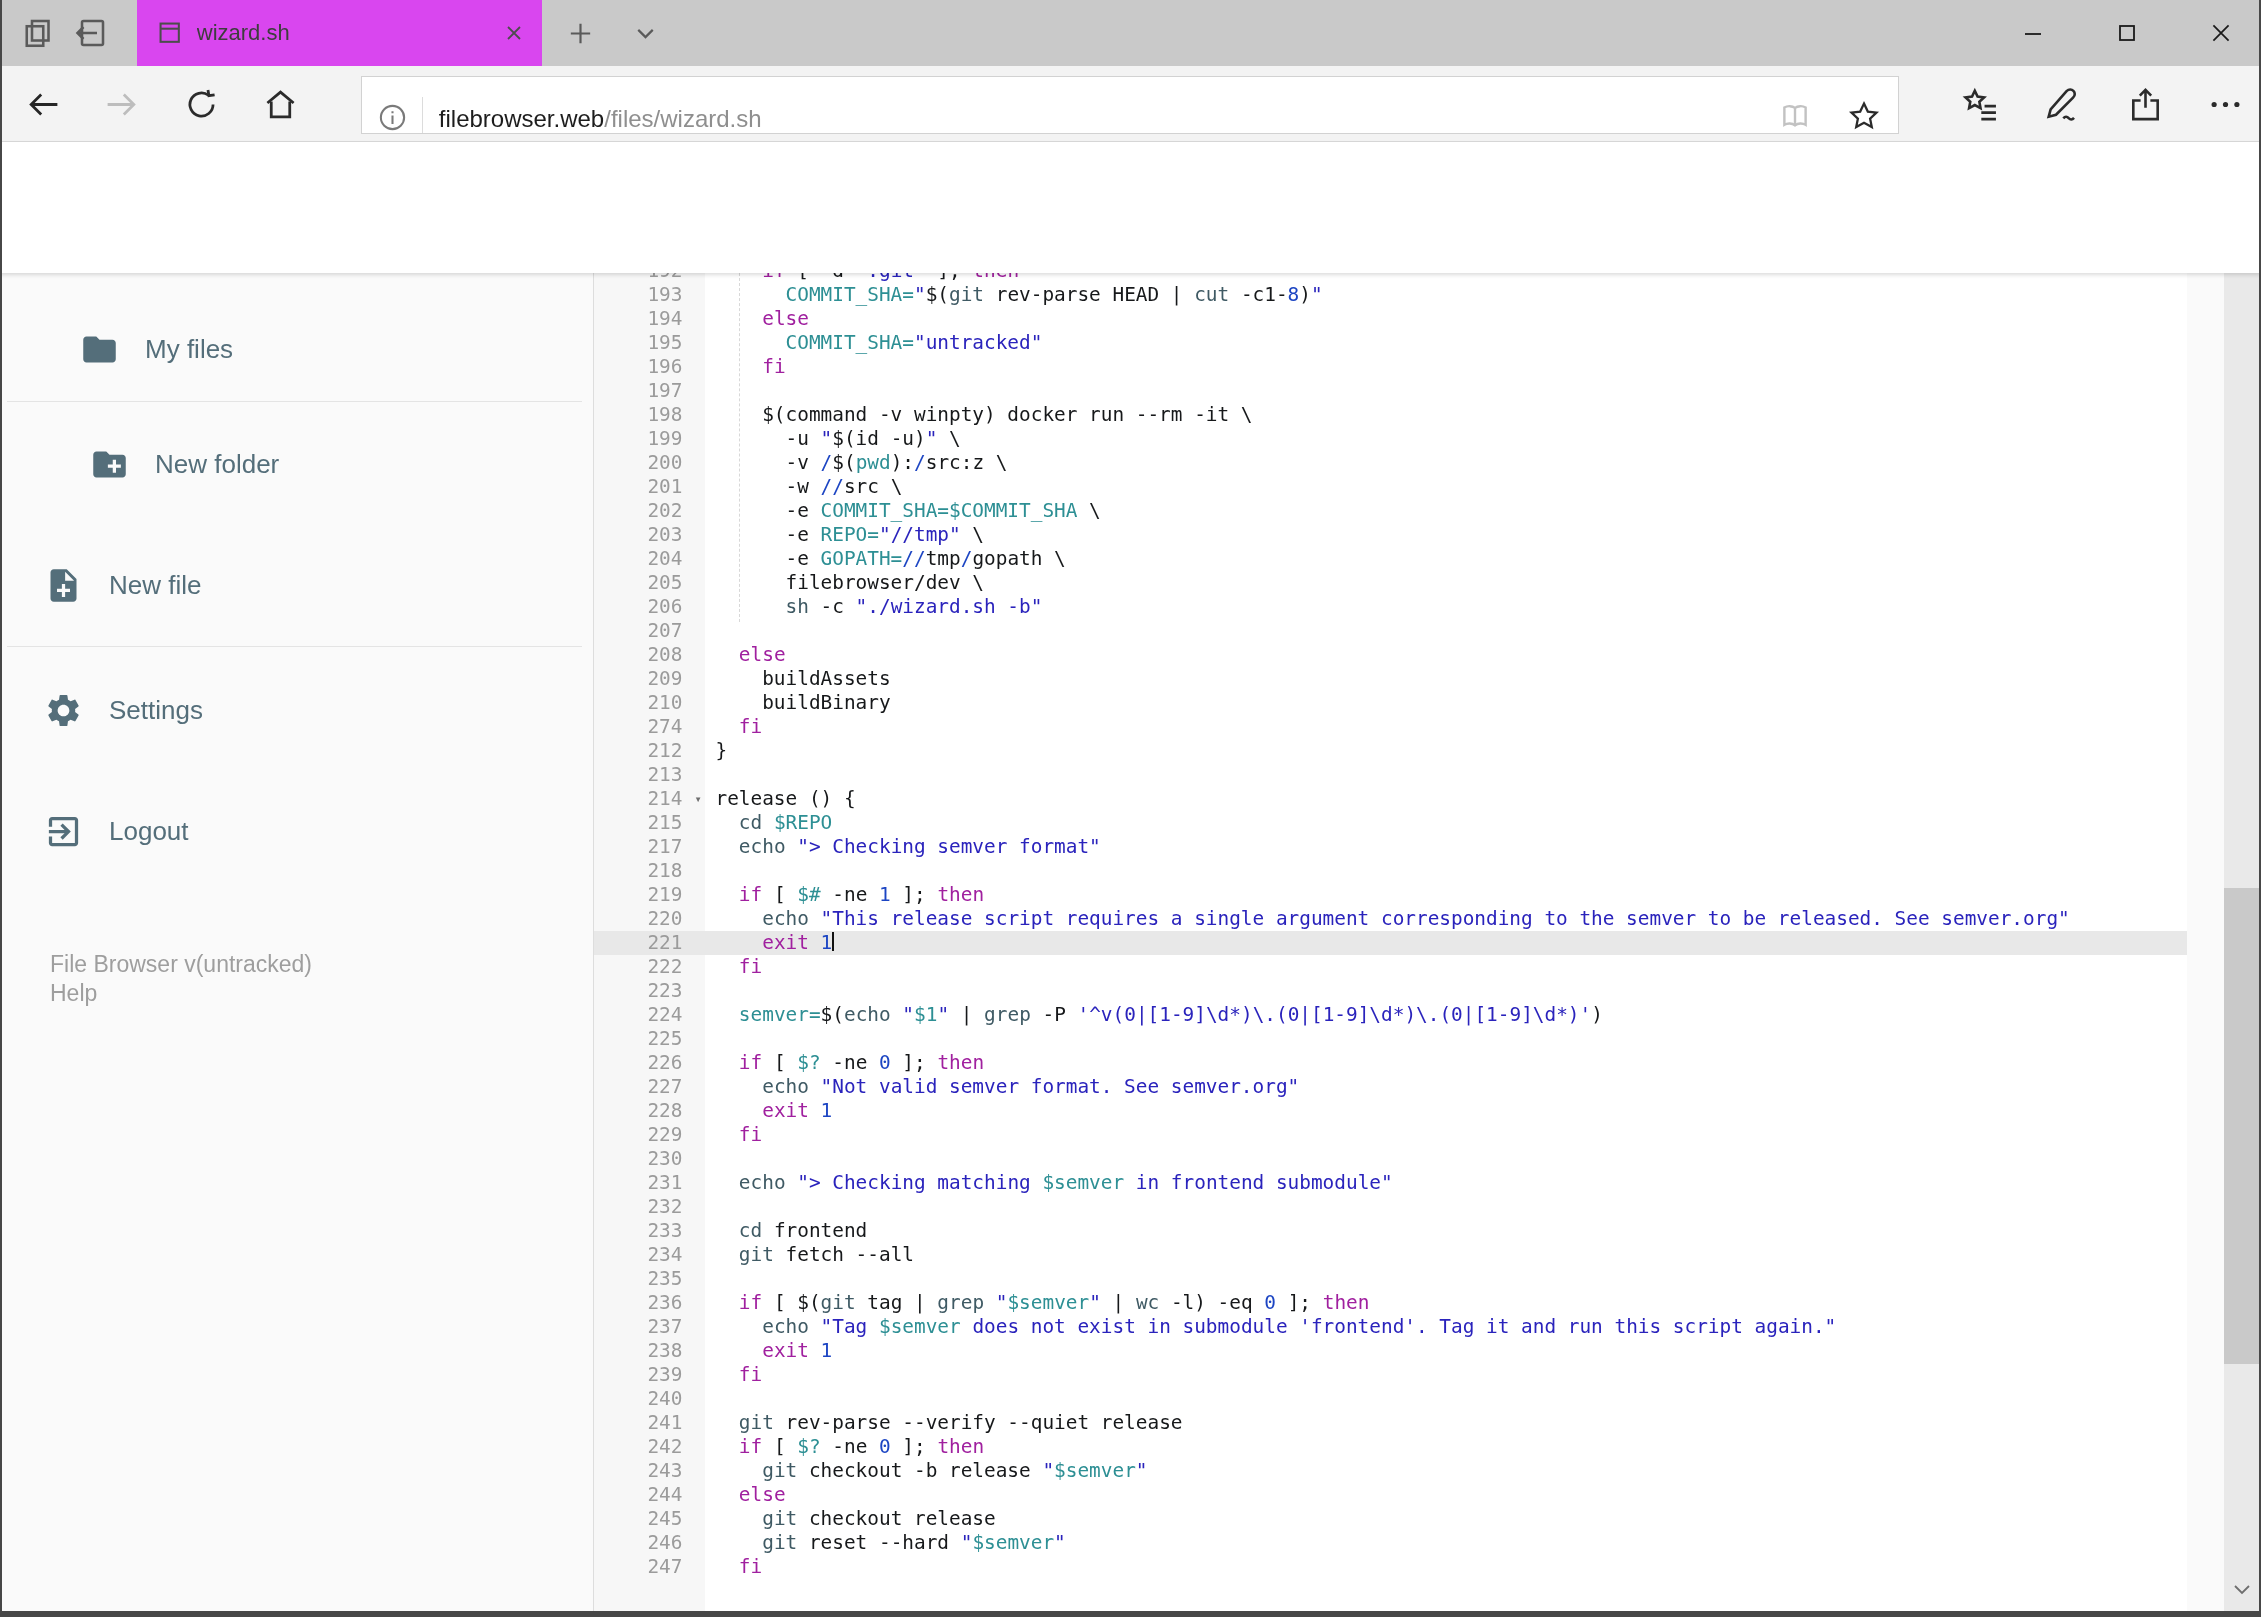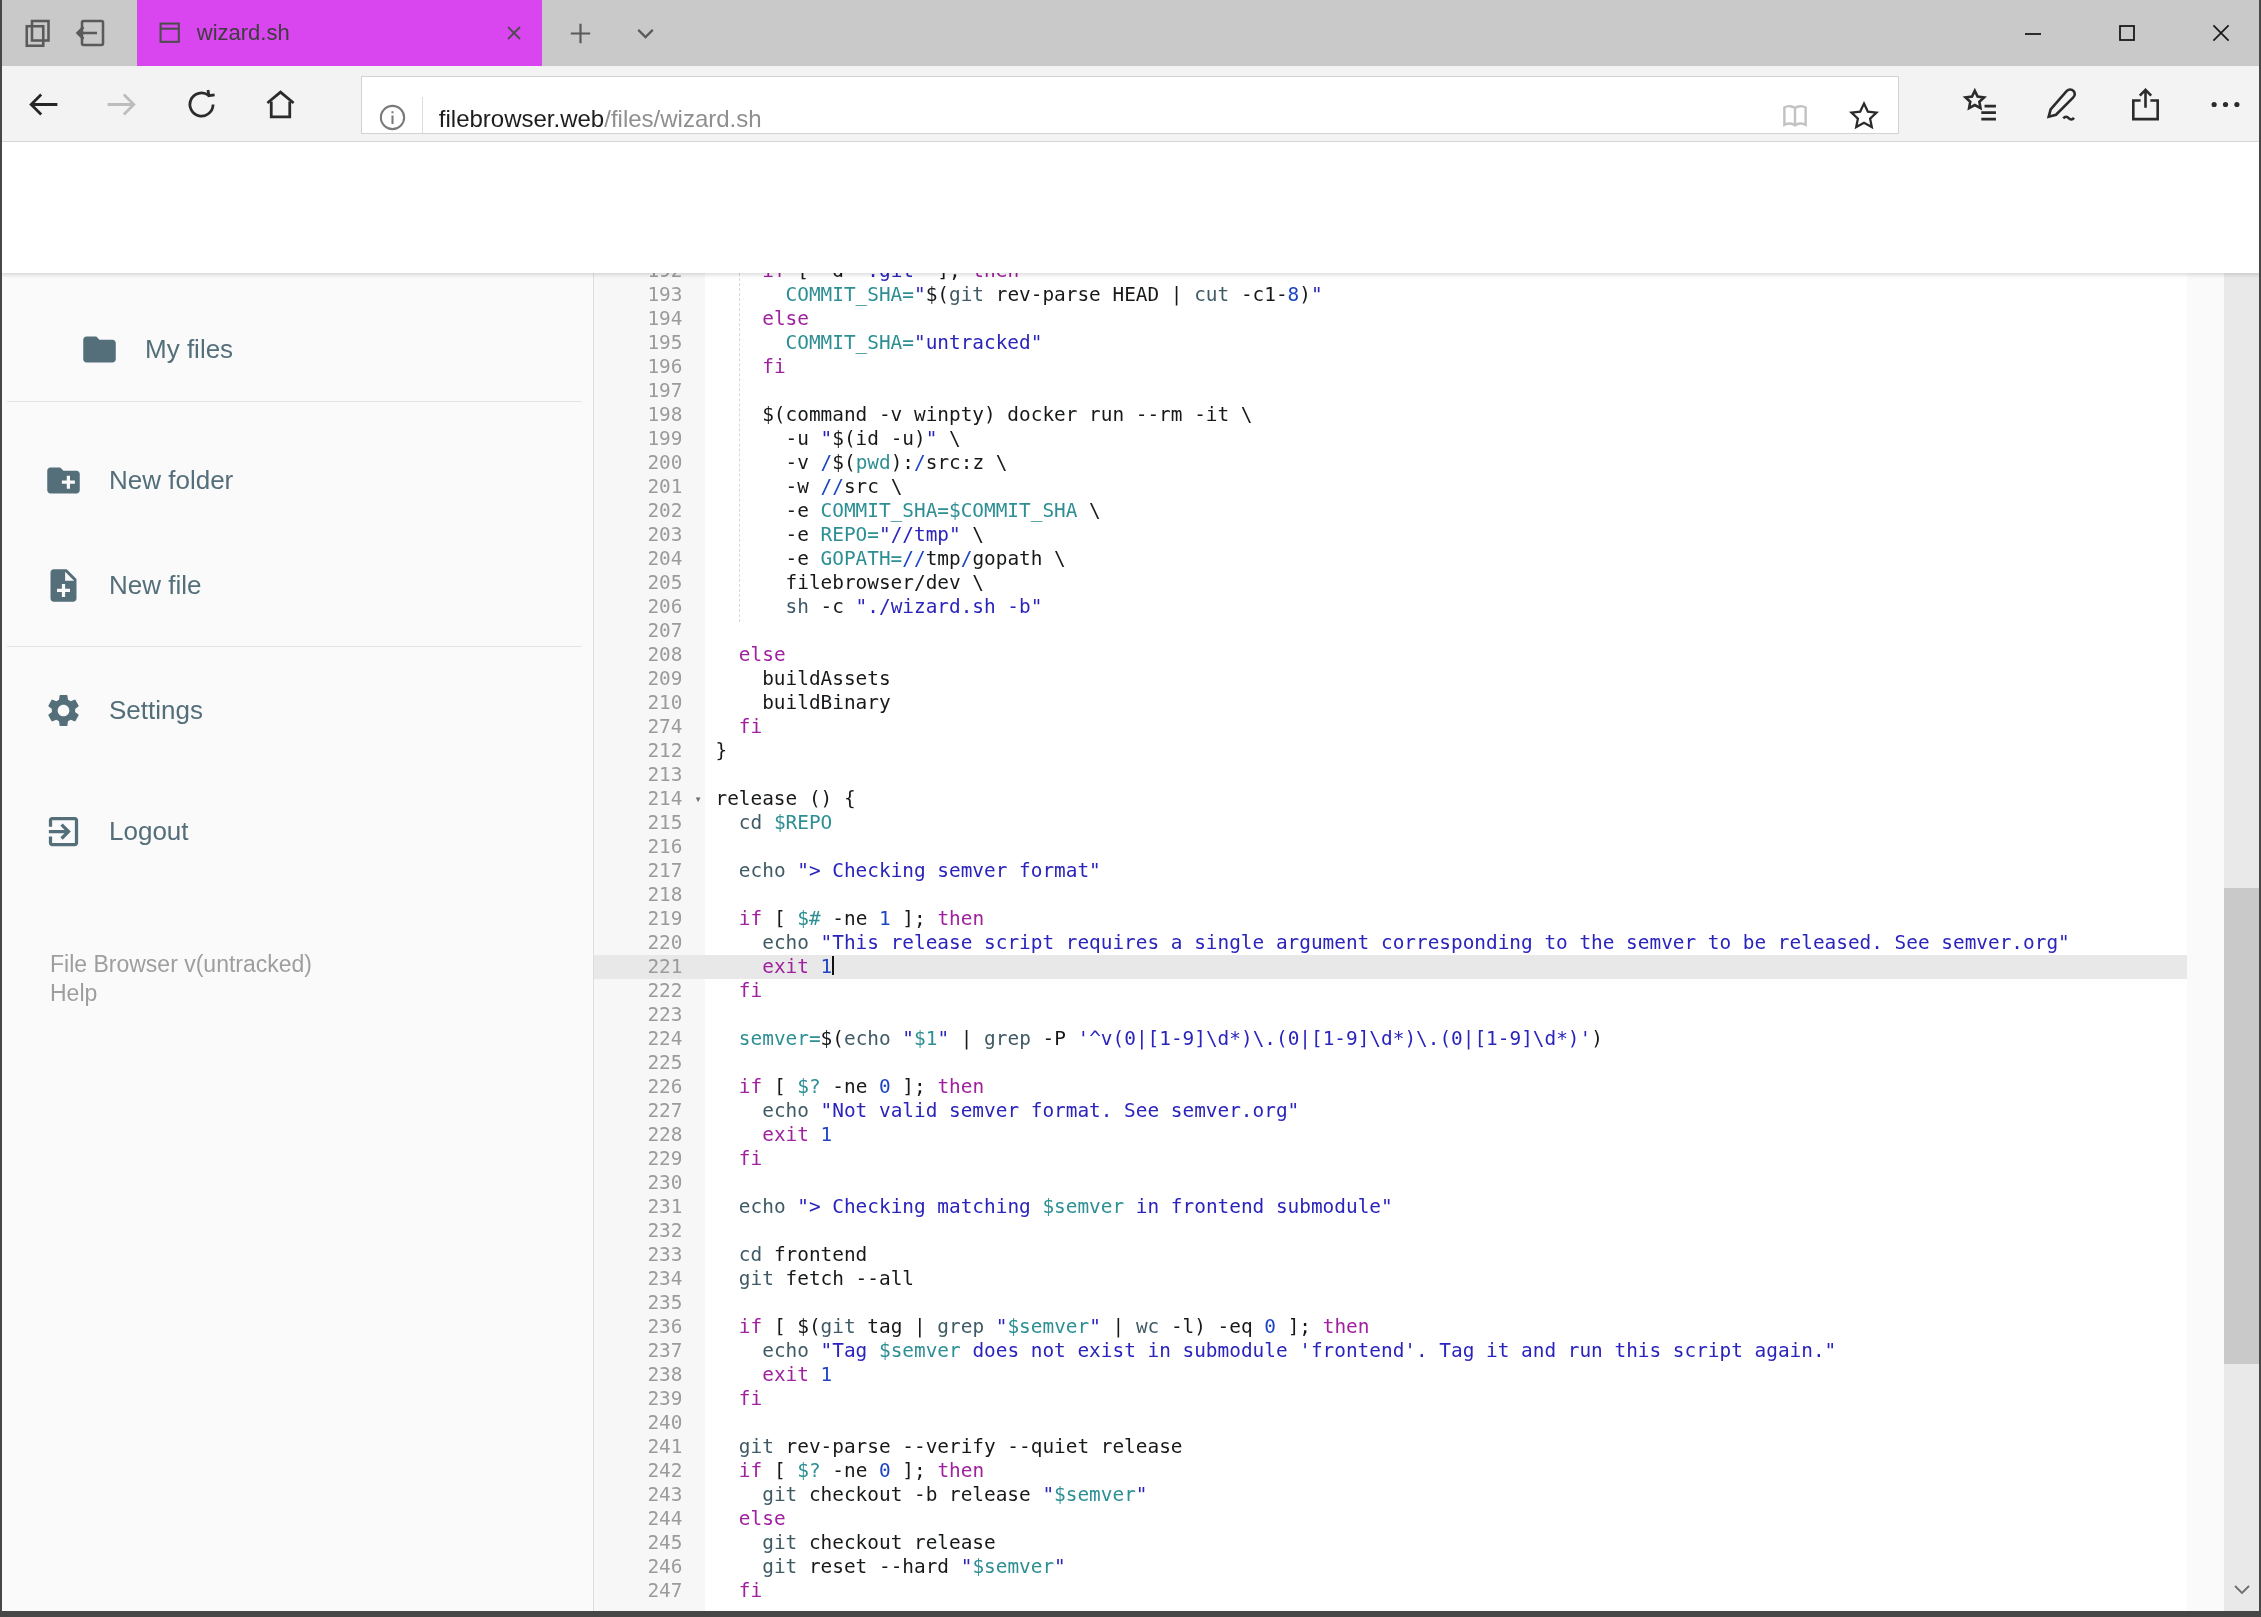--- a/index.html
+++ b/index.html
@@ -269,21 +269,21 @@
     <div class="sb-div" style="top:128px;"></div>
     <div class="sb-div" style="top:373px;"></div>
     <div class="sb-footer" style="top:678px;">File Browser v(untracked)</div>
     <div class="sb-footer" style="top:707px;">Help</div>
   <div class="sb-item" style="top: 32px; padding-left: 36px;">
         <span class="sb-ic"><svg width="39" height="39" viewBox="0 0 24 24" fill="#546e7a" fill-rule="evenodd">
             <path d="M10 4H4c-1.1 0-2 .9-2 2v12c0 1.1.9 2 2 2h16c1.1 0 2-.9 2-2V8c0-1.1-.9-2-2-2h-8l-2-2z"></path>
           </svg></span>
         <span class="sb-label">My files</span>
       </div>
-      <div class="sb-item" style="top: 163px;">
+      <div class="sb-item" style="top: 147px; padding-left: 46px;">
         <span class="sb-ic"><svg width="39" height="39" viewBox="0 0 24 24" fill="#546e7a" fill-rule="evenodd">
             <path d="M20 6h-8l-2-2H4c-1.1 0-2 .9-2 2v12c0 1.1.9 2 2 2h16c1.1 0 2-.9 2-2V8c0-1.1-.9-2-2-2zm-1 8h-3v3h-2v-3h-3v-2h3V9h2v3h3v2z"></path>
           </svg></span>
         <span class="sb-label">New folder</span>
       </div>
       <div class="sb-item" style="top: 268px;">
         <span class="sb-ic"><svg width="39" height="39" viewBox="0 0 24 24" fill="#546e7a" fill-rule="evenodd">
             <path d="M14 2H6c-1.1 0-2 .9-2 2v16c0 1.1.9 2 2 2h12c1.1 0 2-.9 2-2V8l-6-6zm2 14h-3v3h-2v-3H8v-2h3v-3h2v3h3v2zm-3-7V3.5L18.5 9H13z"></path>
           </svg></span>
         <span class="sb-label">New file</span>
@@ -323,21 +323,20 @@
         <div class="cl"><span class="ln">206</span><span class="ct"><span class="t-p">      </span><span class="t-b">sh</span><span class="t-p"> -c </span><span class="t-s">"./wizard.sh -b"</span></span></div>
         <div class="cl"><span class="ln">207</span><span class="ct"></span></div>
         <div class="cl"><span class="ln">208</span><span class="ct"><span class="t-p">  </span><span class="t-k">else</span></span></div>
         <div class="cl"><span class="ln">209</span><span class="ct"><span class="t-p">    buildAssets</span></span></div>
         <div class="cl"><span class="ln">210</span><span class="ct"><span class="t-p">    buildBinary</span></span></div>
         <div class="cl"><span class="ln">274</span><span class="ct"><span class="t-p">  </span><span class="t-k">fi</span></span></div>
         <div class="cl"><span class="ln">212</span><span class="ct"><span class="t-p">}</span></span></div>
         <div class="cl"><span class="ln">213</span><span class="ct"></span></div>
         <div class="cl"><span class="ln">214<span class="fold">▾</span></span><span class="ct"><span class="t-p">release () {</span></span></div>
         <div class="cl"><span class="ln">215</span><span class="ct"><span class="t-p">  </span><span class="t-b">cd</span><span class="t-p"> </span><span class="t-v">$REPO</span></span></div>
-        <div class="cl"><span class="ln">216</span><span class="ct"></span></div>
         <div class="cl"><span class="ln">217</span><span class="ct"><span class="t-p">  </span><span class="t-b">echo</span><span class="t-p"> </span><span class="t-s">"&gt; Checking semver format"</span></span></div>
         <div class="cl"><span class="ln">218</span><span class="ct"></span></div>
         <div class="cl"><span class="ln">219</span><span class="ct"><span class="t-p">  </span><span class="t-k">if</span><span class="t-p"> [ </span><span class="t-v">$#</span><span class="t-p"> -ne </span><span class="t-n">1</span><span class="t-p"> ]; </span><span class="t-k">then</span></span></div>
         <div class="cl"><span class="ln">220</span><span class="ct"><span class="t-p">    </span><span class="t-b">echo</span><span class="t-p"> </span><span class="t-s">"This release script requires a single argument corresponding to the semver to be released. See semver.org"</span></span></div>
         <div class="cl active"><span class="ln">221</span><span class="ct"><span class="t-p">    </span><span class="t-k">exit</span><span class="t-p"> </span><span class="t-n">1</span><span class="cursor"></span></span></div>
         <div class="cl"><span class="ln">222</span><span class="ct"><span class="t-p">  </span><span class="t-k">fi</span></span></div>
         <div class="cl"><span class="ln">223</span><span class="ct"></span></div>
         <div class="cl"><span class="ln">224</span><span class="ct"><span class="t-p">  </span><span class="t-v">semver=</span><span class="t-p">$(</span><span class="t-b">echo</span><span class="t-p"> </span><span class="t-s">"</span><span class="t-v">$1</span><span class="t-s">"</span><span class="t-p"> | </span><span class="t-b">grep</span><span class="t-p"> -P </span><span class="t-s">'^v(0|[1-9]\d*)\.(0|[1-9]\d*)\.(0|[1-9]\d*)'</span><span class="t-p">)</span></span></div>
         <div class="cl"><span class="ln">225</span><span class="ct"></span></div>
         <div class="cl"><span class="ln">226</span><span class="ct"><span class="t-p">  </span><span class="t-k">if</span><span class="t-p"> [ </span><span class="t-v">$?</span><span class="t-p"> -ne </span><span class="t-n">0</span><span class="t-p"> ]; </span><span class="t-k">then</span></span></div>

